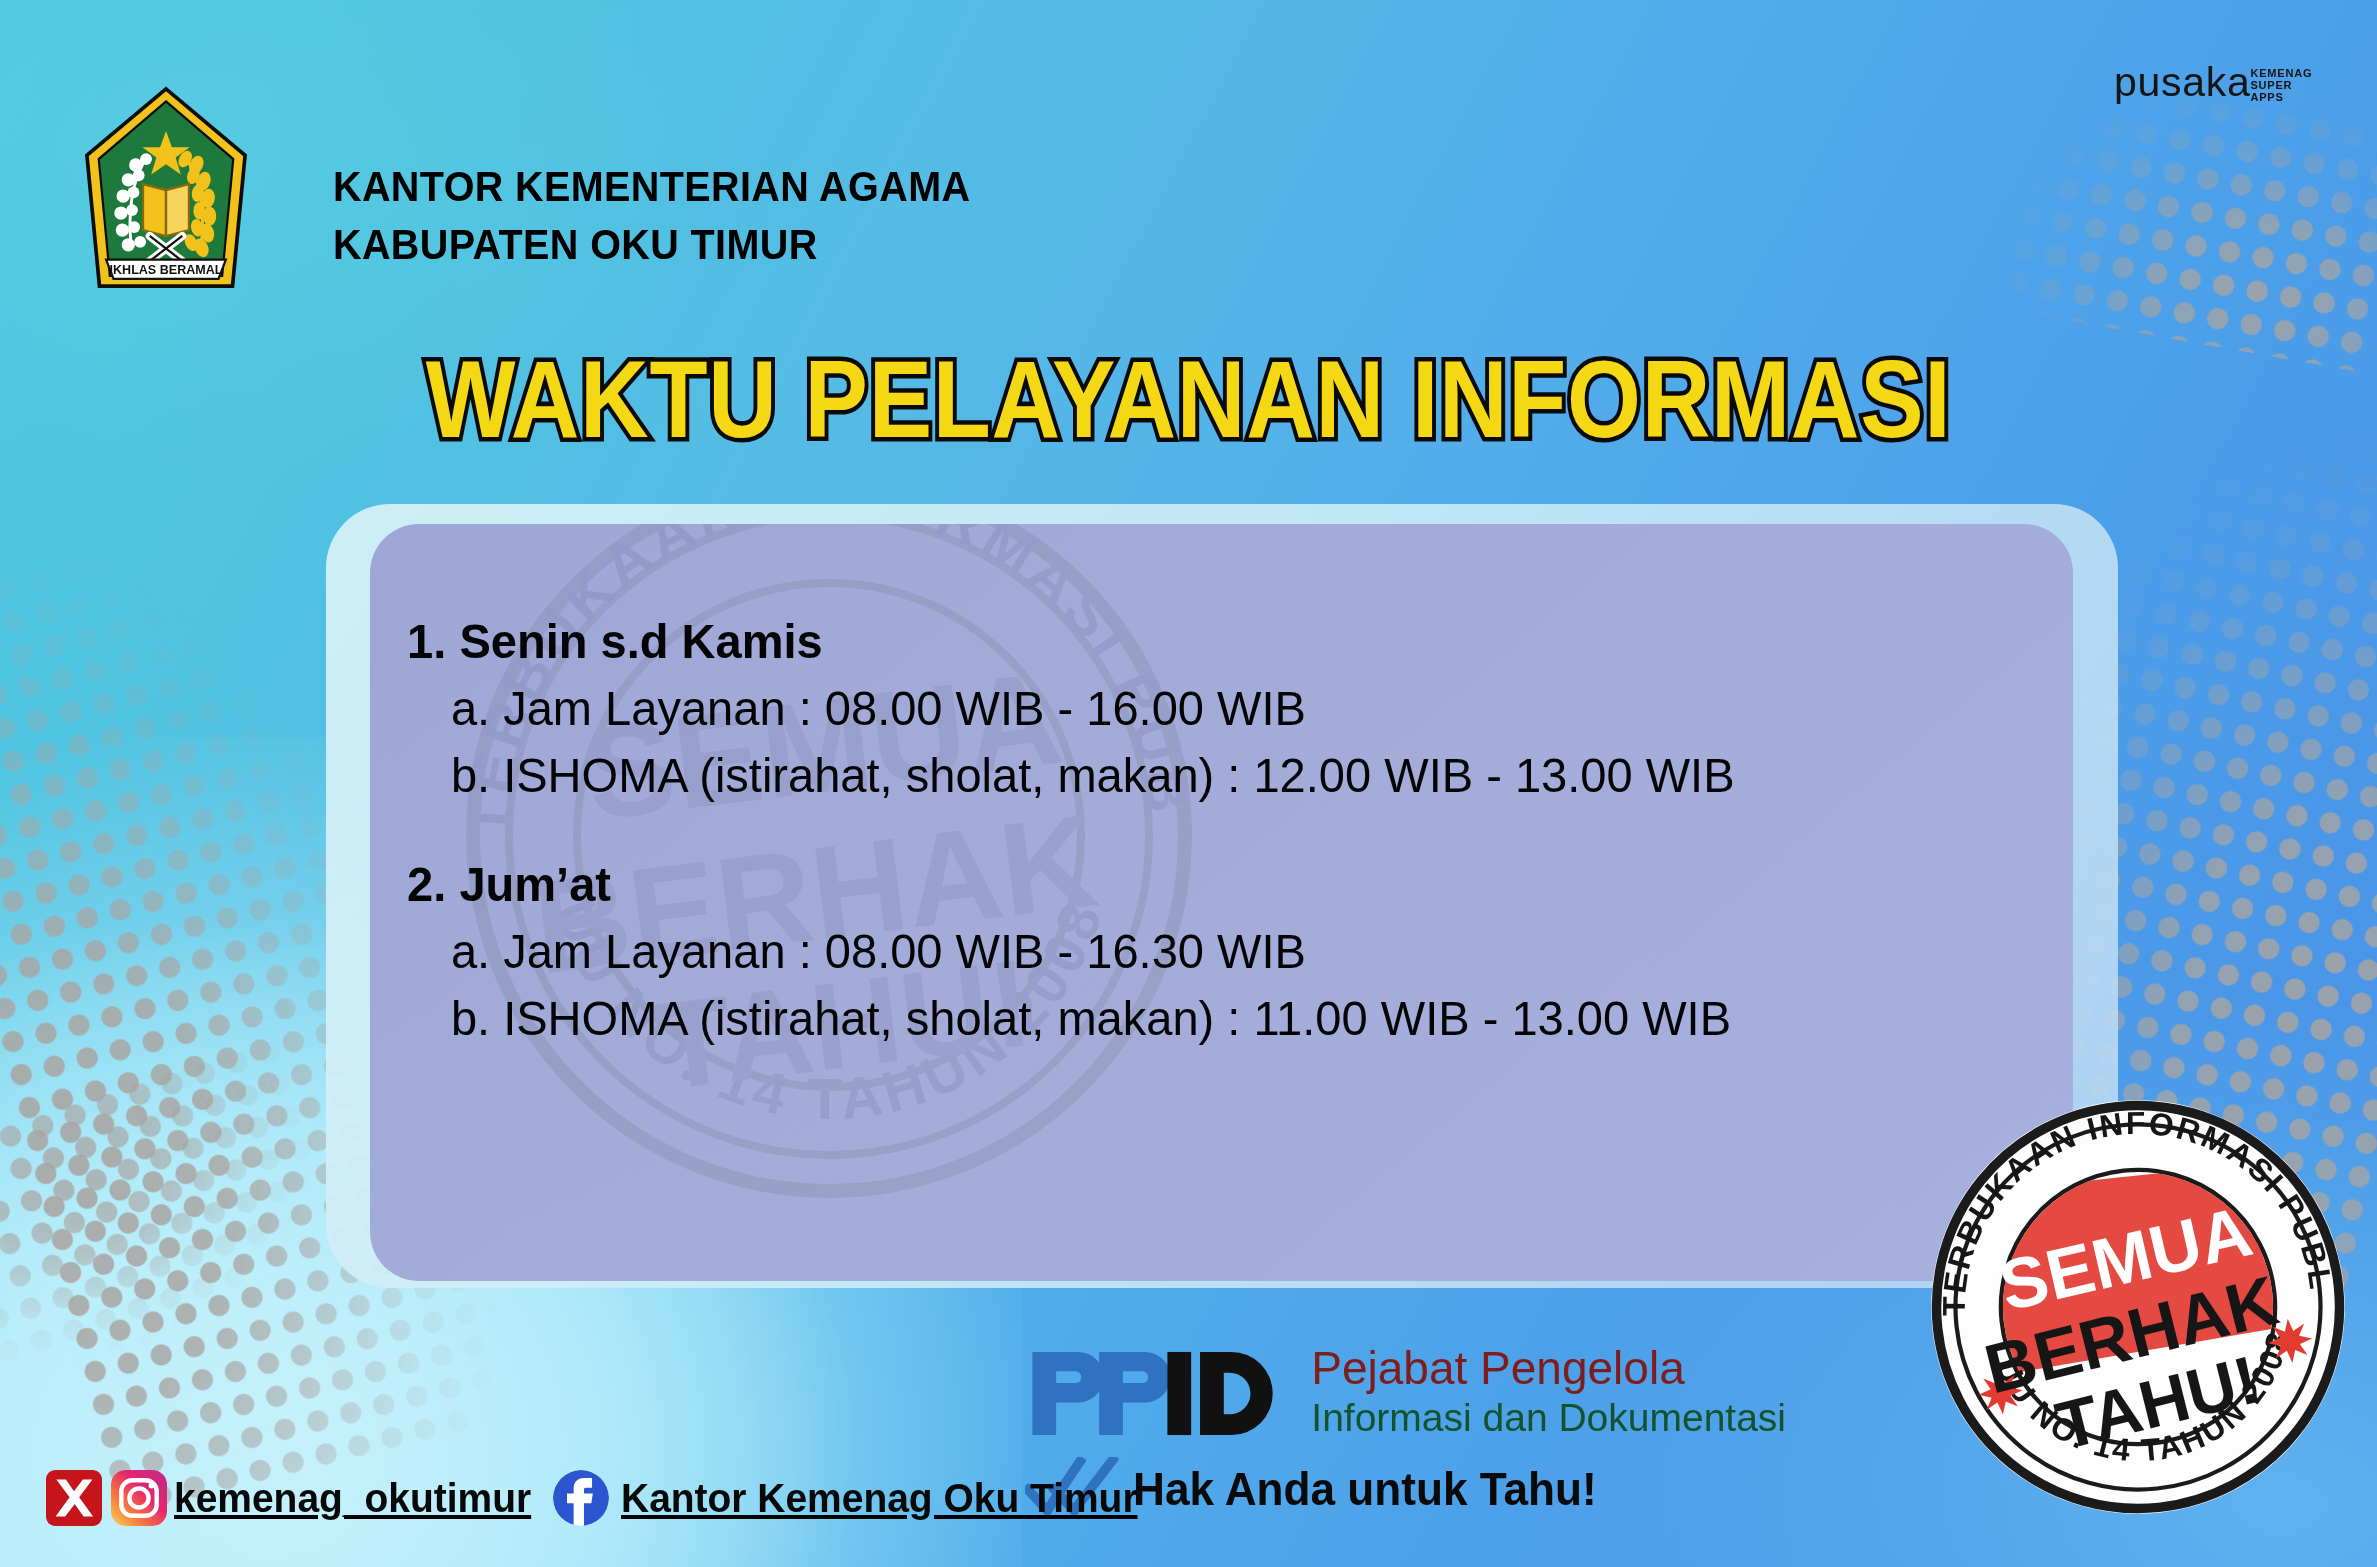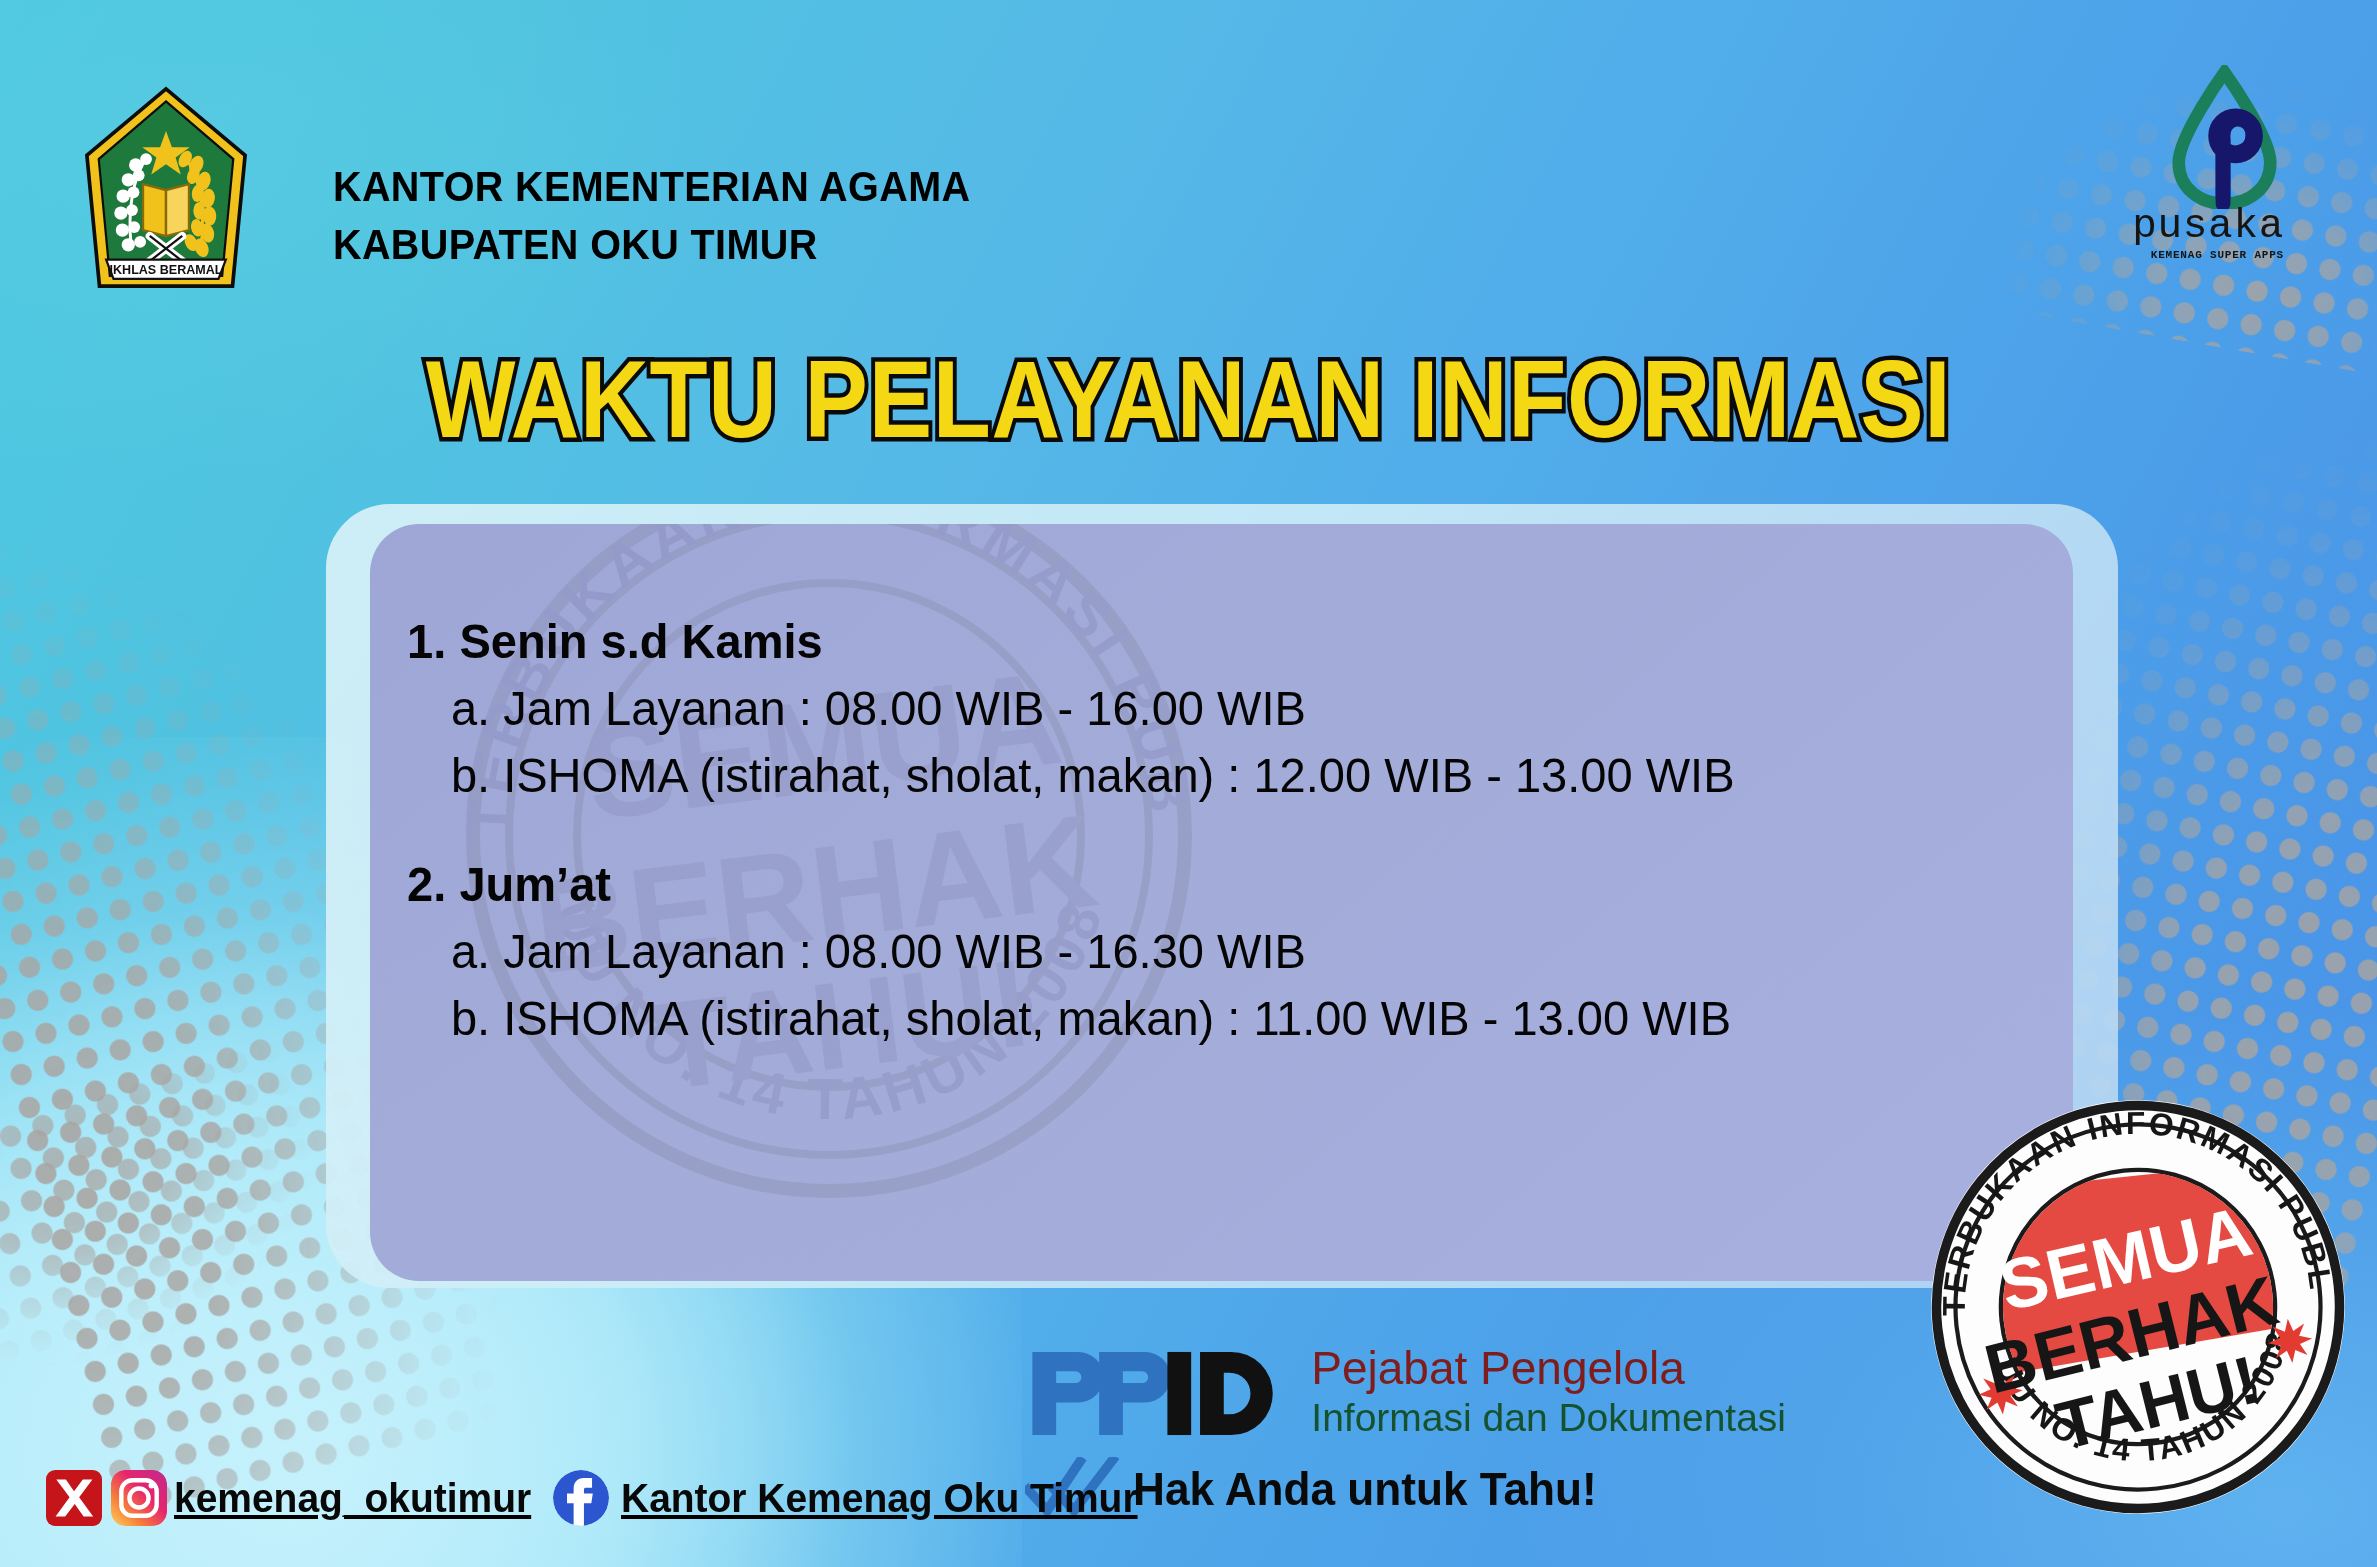--- a/index.html
+++ b/index.html
@@ -82,21 +82,21 @@
     position: absolute; left: 333px; top: 157px;
     font-weight: 700;
     font-stretch: condensed;
     color: #000;
     letter-spacing: 0.4px;
   }
   .header-line { font-size: 43px; line-height: 58px; white-space: nowrap;
                  transform: scaleX(0.92); transform-origin: left center; }
 
   .pusaka-logo { position: absolute; right: 93px; top: 65px; width: 170px; height: 222px;
-                 display: flex; flex-direction: column; align-items: flex-end; font-family: Liberation Mono, monospace; }
+                 display: flex; flex-direction: row; align-items: flex-start; }
   .pusaka-mark { width: 119px; height: 144px; }
   .pusaka-word { font-size: 41px; font-weight: 400; color: #151515; line-height: 41px;
                  letter-spacing: 0.7px; margin-top: -3px; }
   .pusaka-sub { font-size: 11px; font-weight: 700; color: #151515; letter-spacing: 0.8px;
                 margin-top: 2.2px; }
 
   
   .main-title {
     position: absolute; left: 0; top: 337px; width: 100%;
     text-align: center;

